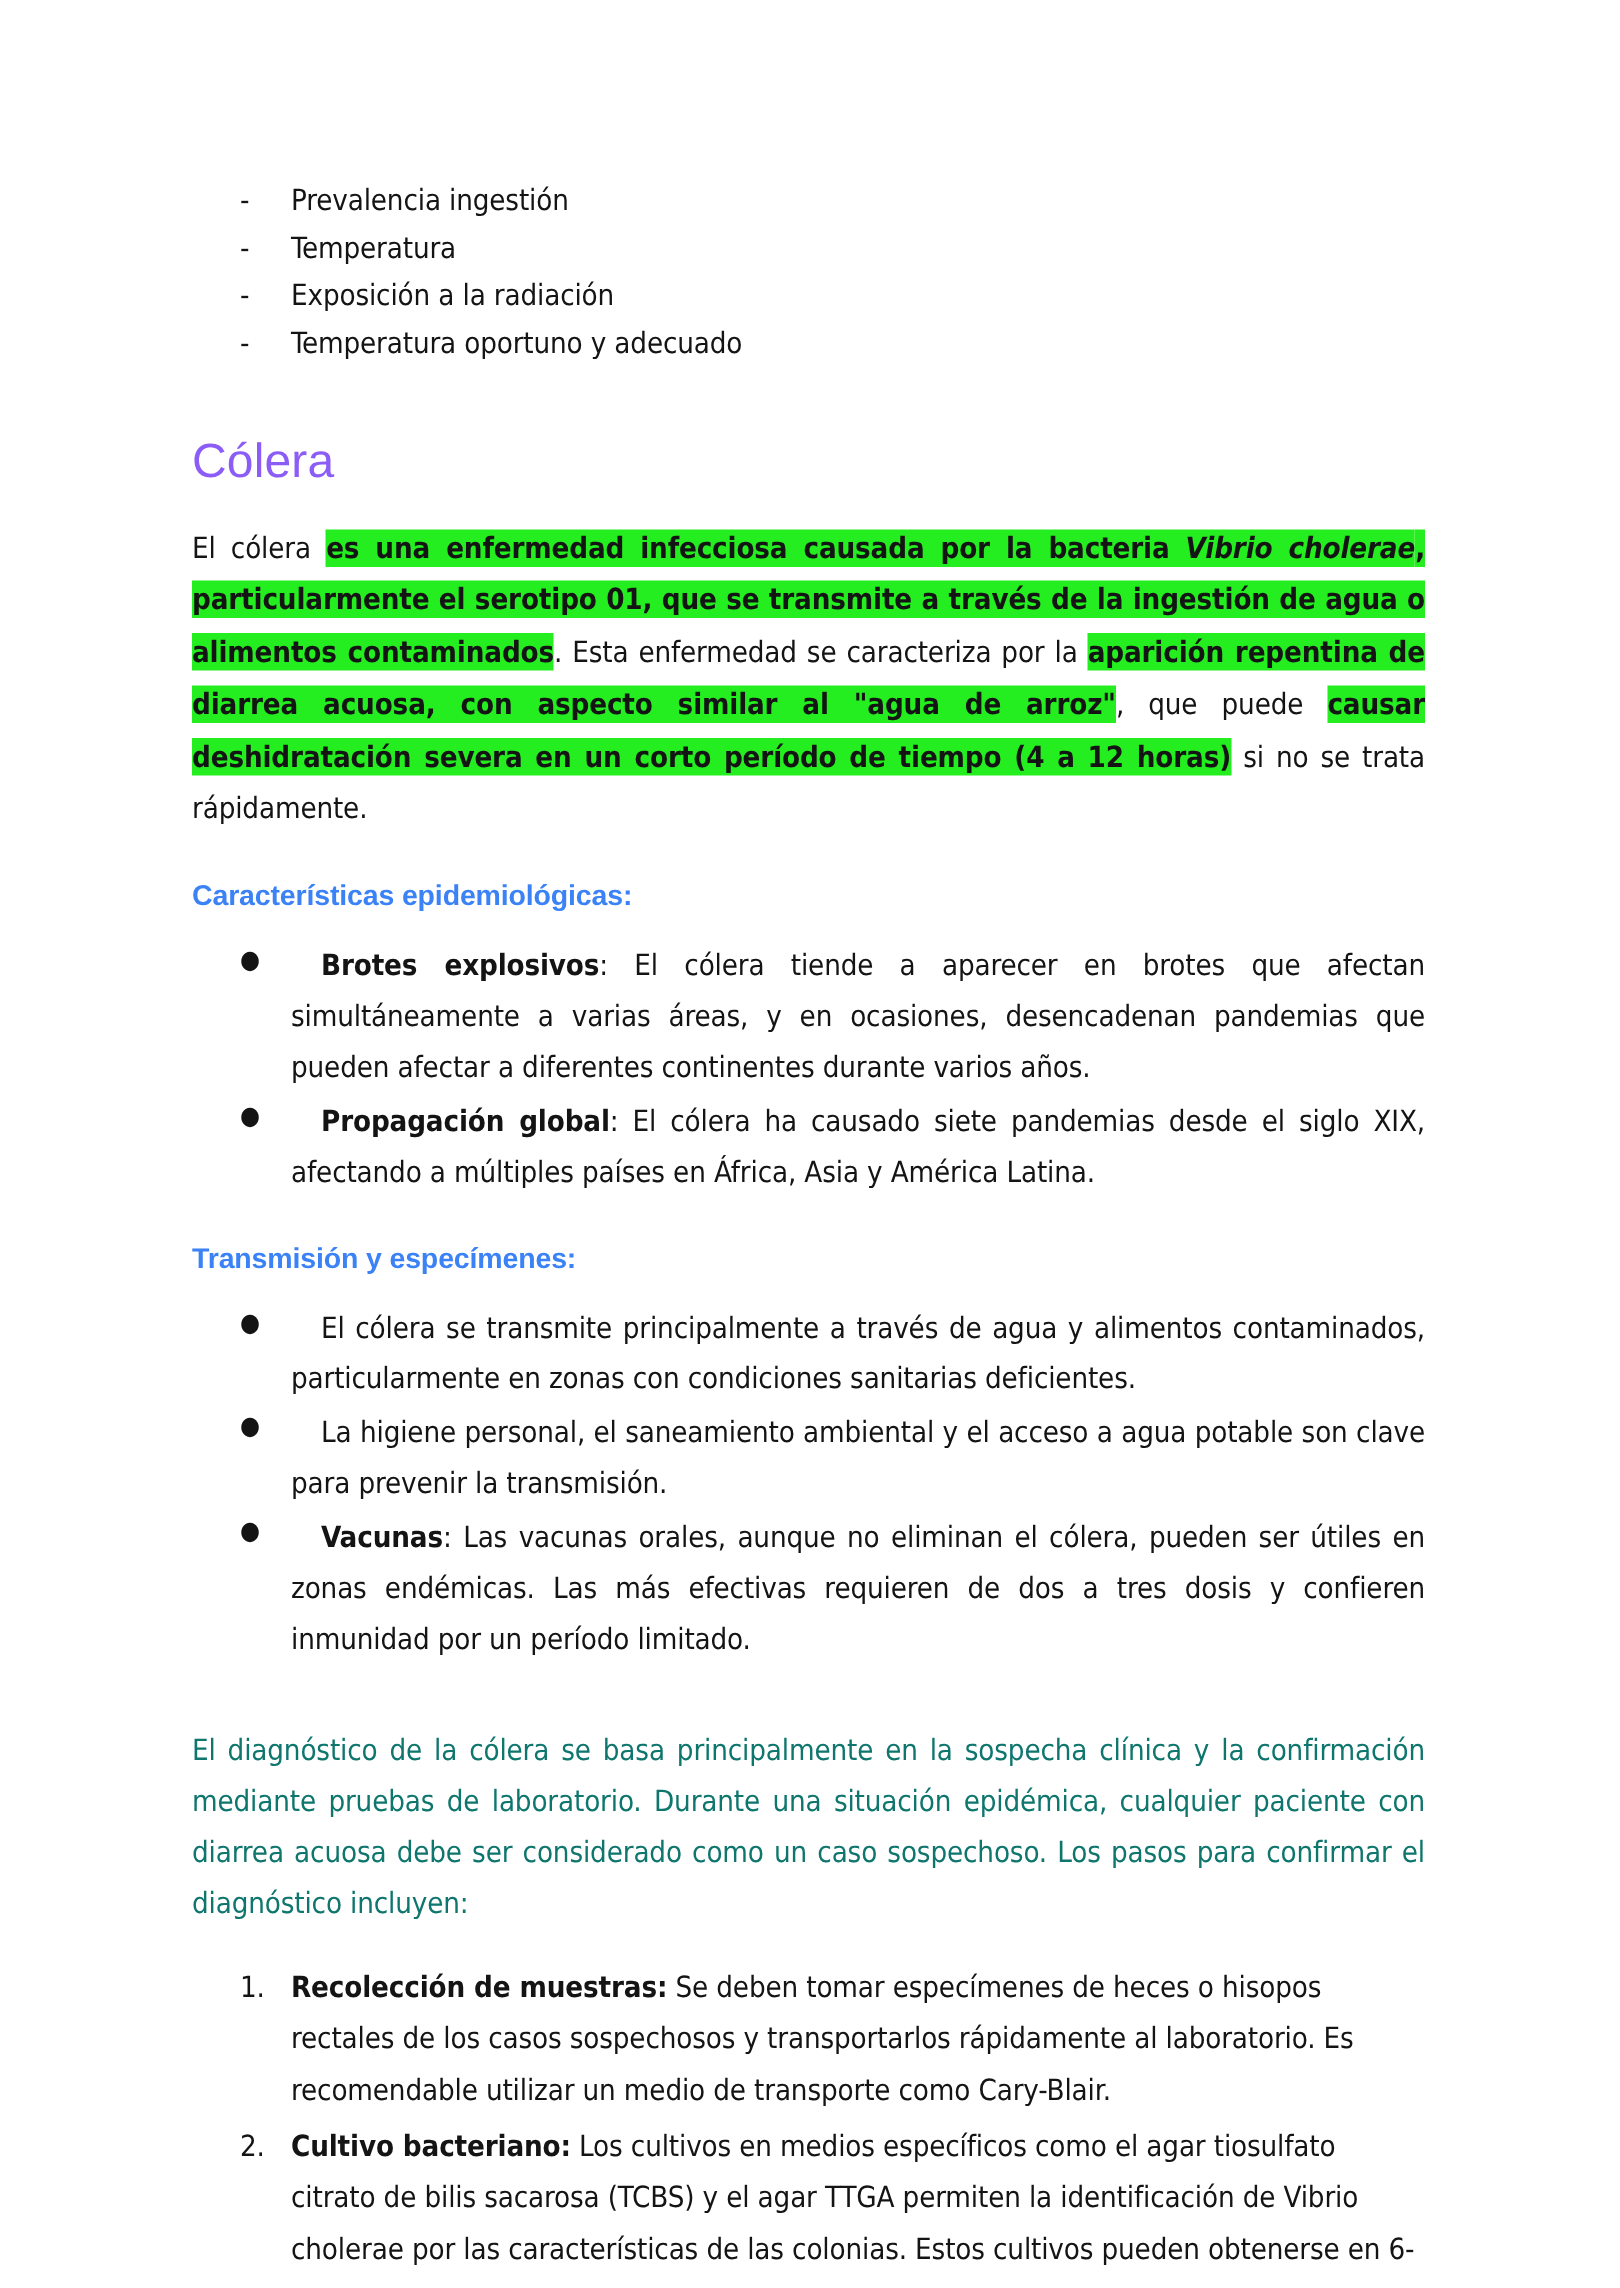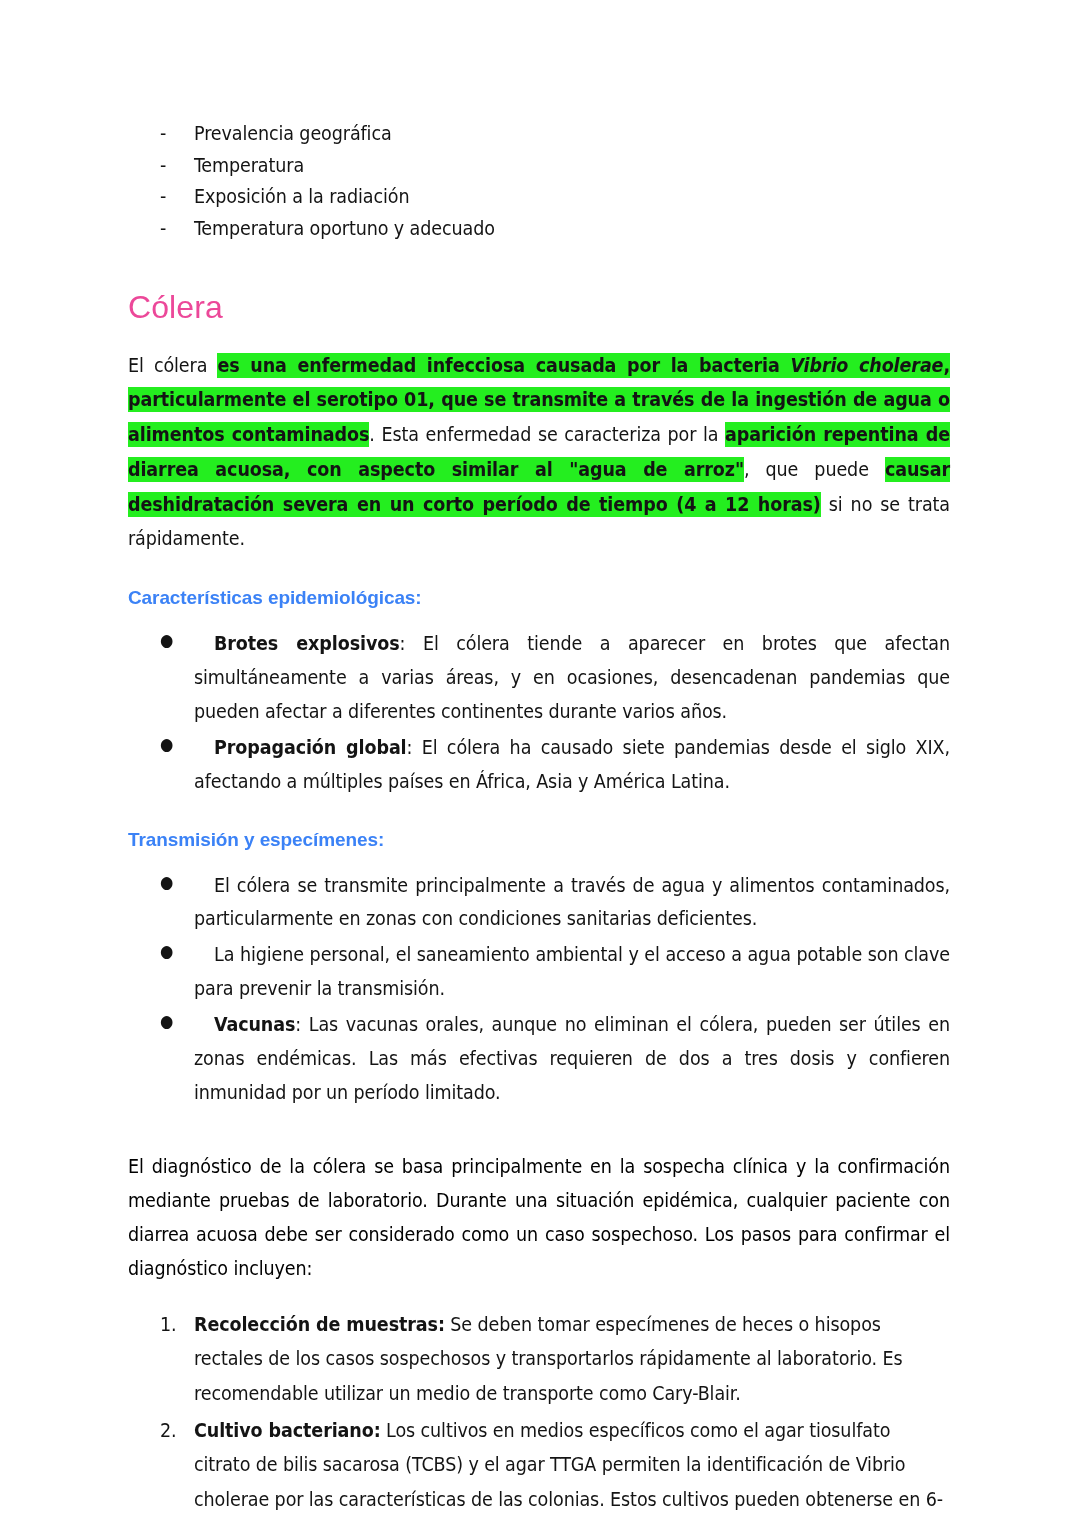--- a/index.html
+++ b/index.html
@@ -58,21 +58,21 @@
     position: absolute;
     left: 32px;
     top: 0;
   }
 
   
   .h-colera {
     font-family: "Liberation Sans", "DejaVu Sans", sans-serif;
     font-size: 32px;
     font-weight: 400;
-    color: #ec4899;
+    color: #8b5cf6;
     margin: 44px 0 22px 0;
     letter-spacing: 0.1px;
     line-height: 1.2;
   }
 
   
   .intro-par {
     text-align: justify;
     text-justify: inter-word;
     margin: 0 0 6px 0;
@@ -159,21 +159,21 @@
 </style>
 </head>
 <body>
 
 <div class="page">
   <div class="content">
 
     <ul class="dash-list body-text" style="color: rgb(20, 20, 20);">
       <li>
         <span class="dash">-</span>
-        <span>Prevalencia geográfica</span>
+        <span>Prevalencia ingestión</span>
       </li>
       <li>
         <span class="dash">-</span>
         <span>Temperatura</span>
       </li>
       <li>
         <span class="dash">-</span>
         <span>Exposición a la radiación</span>
       </li>
       <li>
@@ -204,21 +204,21 @@
         <span class="bullet">●</span><b></b><span>El cólera se transmite principalmente a través de agua y alimentos contaminados, particularmente en zonas con condiciones sanitarias deficientes.</span>
       </li>
       <li>
         <span class="bullet">●</span><b></b><span>La higiene personal, el saneamiento ambiental y el acceso a agua potable son clave para prevenir la transmisión.</span>
       </li>
       <li>
         <span class="bullet">●</span><b>Vacunas</b><span>: Las vacunas orales, aunque no eliminan el cólera, pueden ser útiles en zonas endémicas. Las más efectivas requieren de dos a tres dosis y confieren inmunidad por un período limitado.</span>
       </li>
     </ul>
 
-    <p class="plain-par body-text" style="color: #000000; margin-top: 40px;">El diagnóstico de la cólera se basa principalmente en la sospecha clínica y la confirmación mediante pruebas de laboratorio. Durante una situación epidémica, cualquier paciente con diarrea acuosa debe ser considerado como un caso sospechoso. Los pasos para confirmar el diagnóstico incluyen:</p>
+    <p class="plain-par body-text" style="color: #0f766e; margin-top: 40px;">El diagnóstico de la cólera se basa principalmente en la sospecha clínica y la confirmación mediante pruebas de laboratorio. Durante una situación epidémica, cualquier paciente con diarrea acuosa debe ser considerado como un caso sospechoso. Los pasos para confirmar el diagnóstico incluyen:</p>
 
     <ol class="num-list body-text" style="color: rgb(20, 20, 20);">
       <li>
         <span class="num">1.</span><b>Recolección de muestras:</b><span> Se deben tomar especímenes de heces o hisopos rectales de los casos sospechosos y transportarlos rápidamente al laboratorio. Es recomendable utilizar un medio de transporte como Cary-Blair.</span>
       </li>
       <li>
         <span class="num">2.</span><b>Cultivo bacteriano:</b><span> Los cultivos en medios específicos como el agar tiosulfato citrato de bilis sacarosa (TCBS) y el agar TTGA permiten la identificación de Vibrio cholerae por las características de las colonias. Estos cultivos pueden obtenerse en 6-8 horas.</span>
       </li>
     </ol>
 

